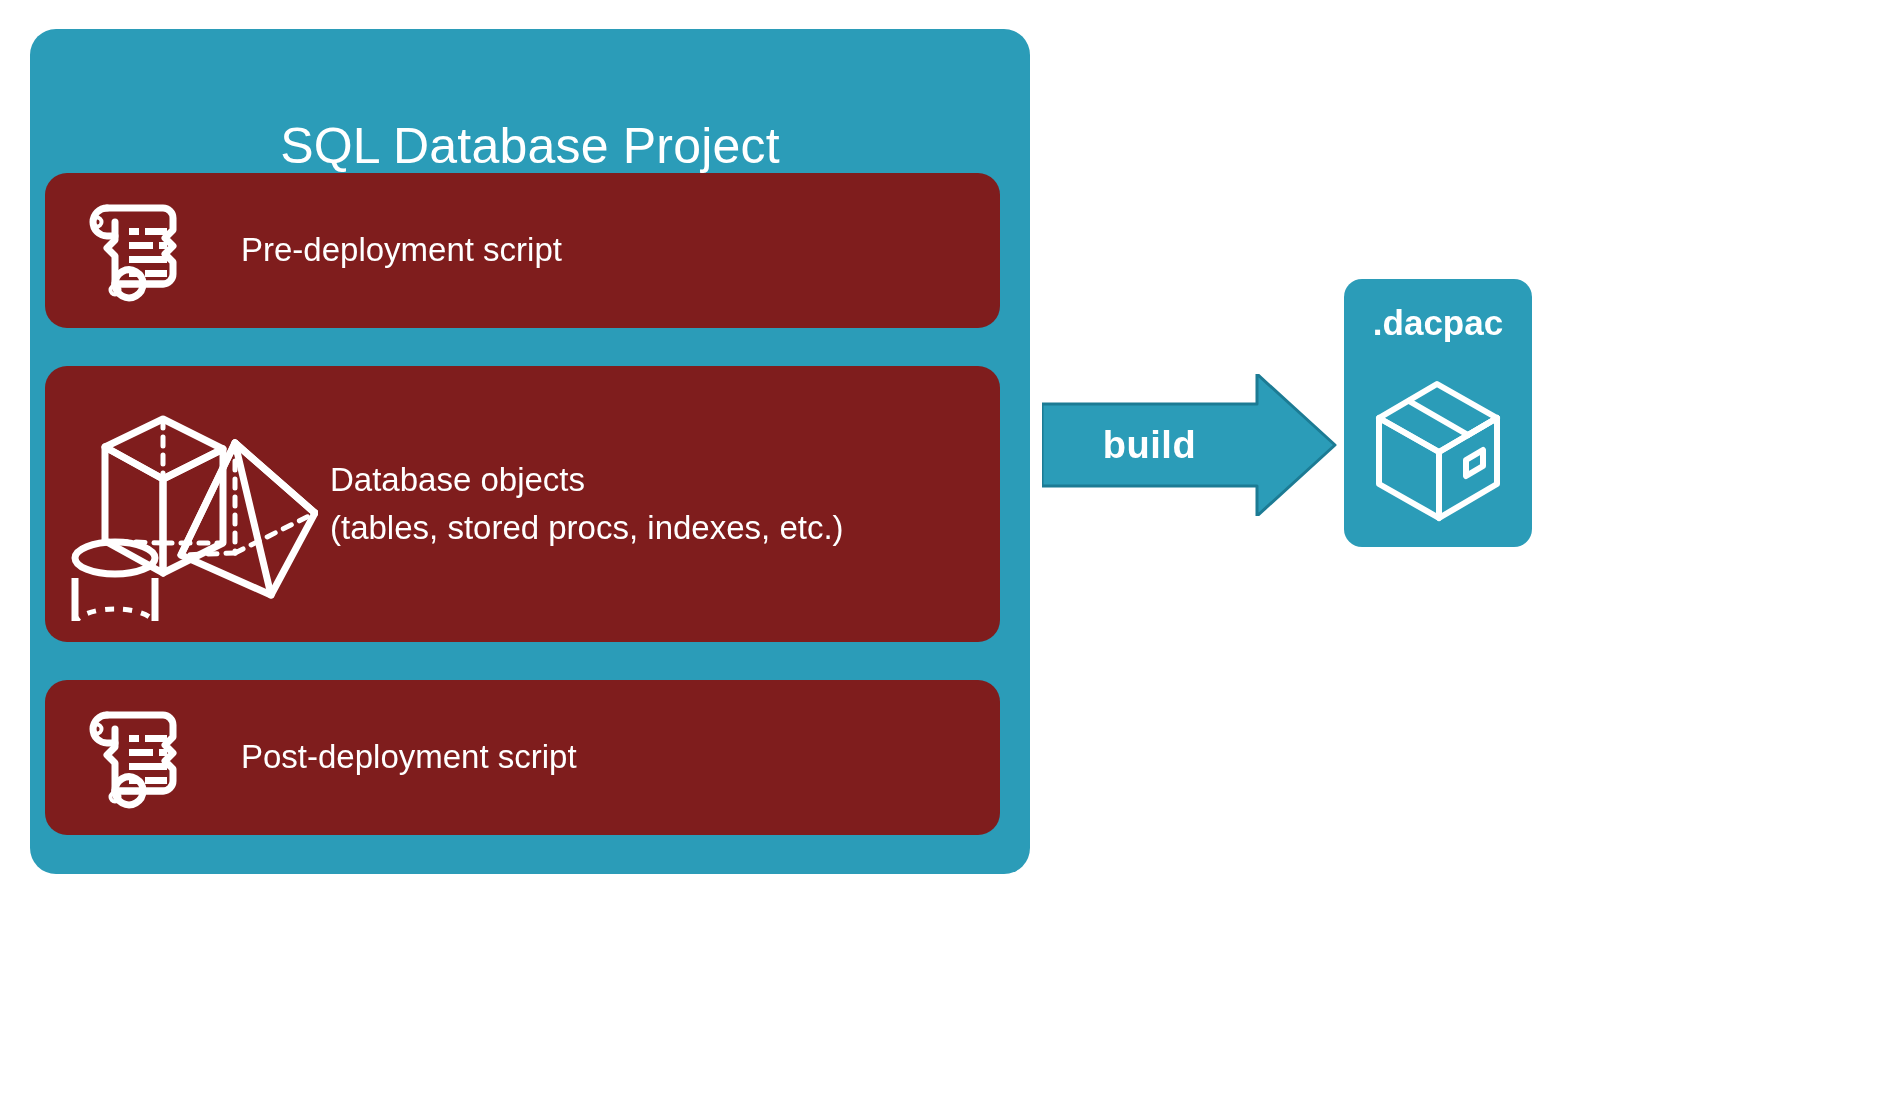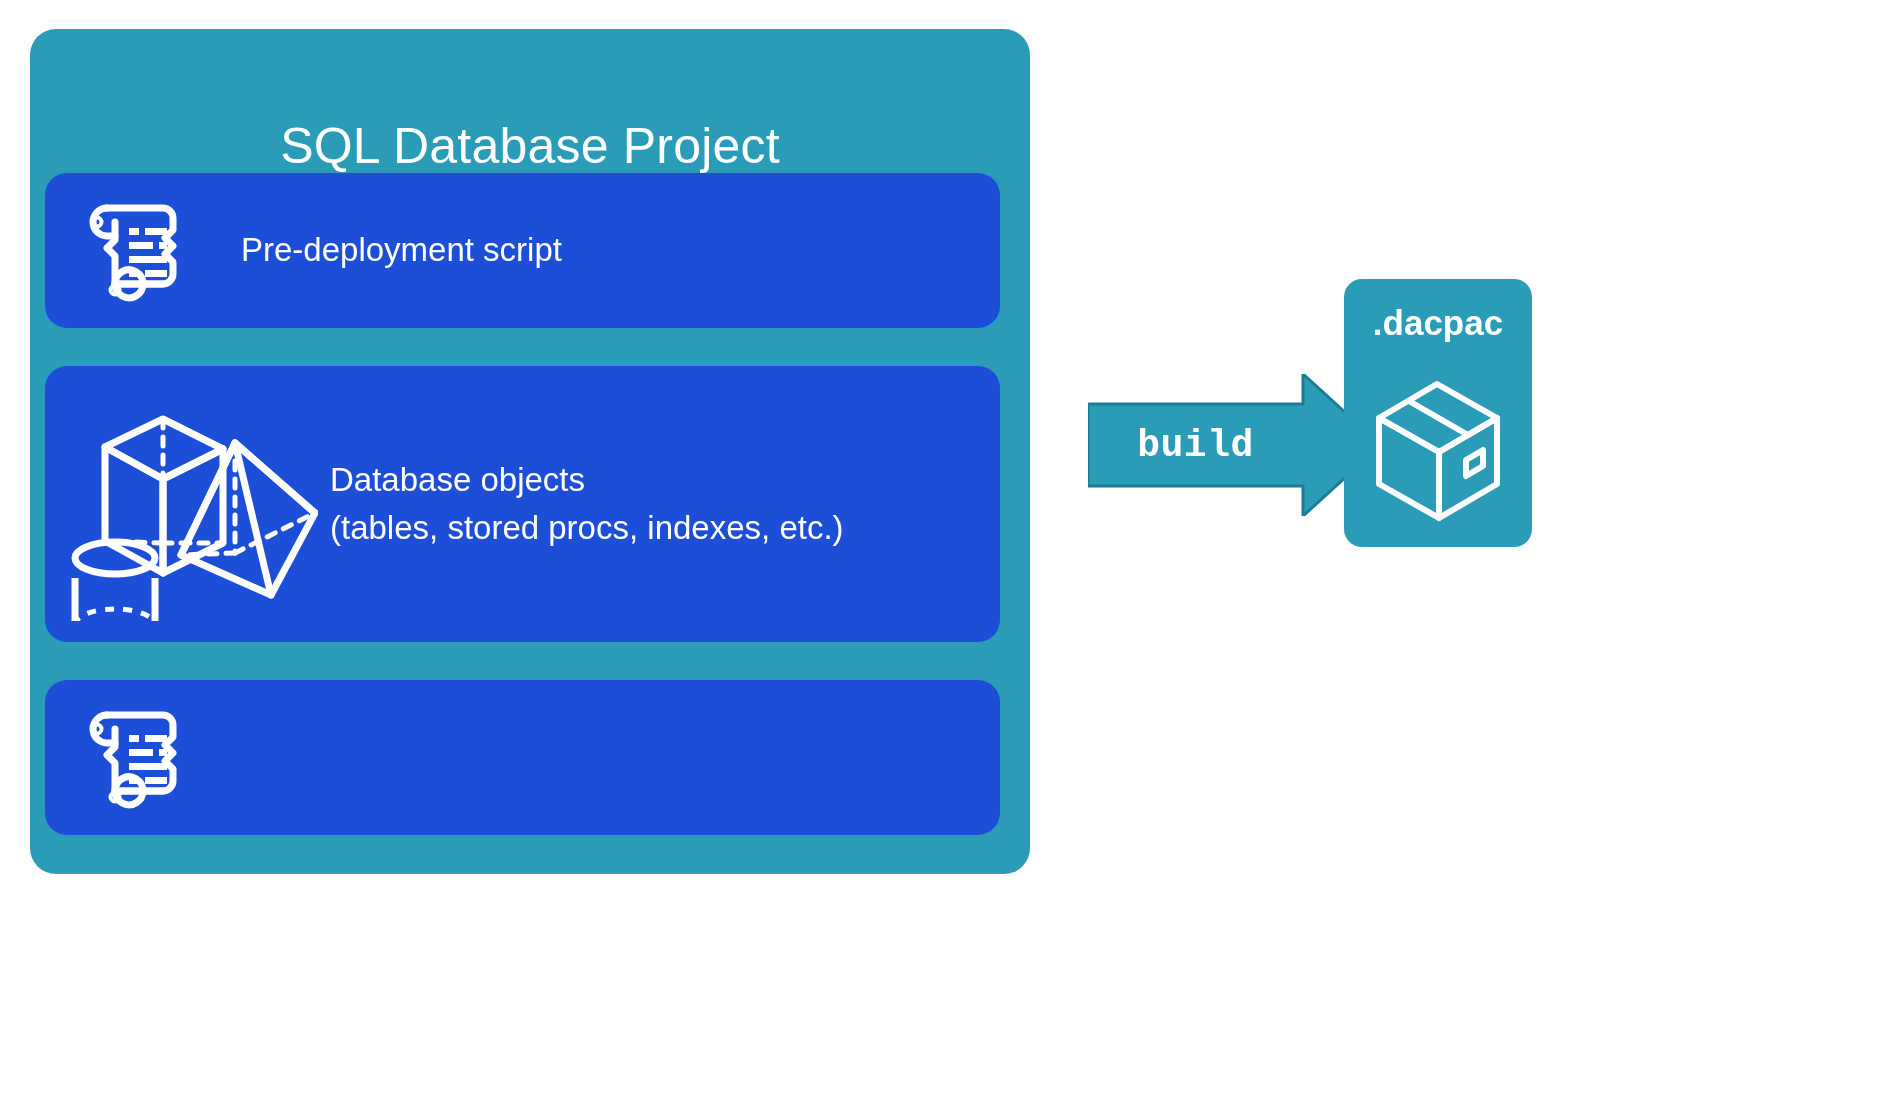--- a/index.html
+++ b/index.html
@@ -31,21 +31,21 @@
     line-height:1.1;
     white-space:nowrap;
     margin-top:48px;
   }
 
   
   .row{
     position:absolute;
     left:15px;
     width:955px;
-    background:#1d4ed8;
+    background:#7f1d1d;
     border-radius:22px;
     box-sizing:border-box;
   }
   .row-pre  { top:144px;  height:155px; }
   .row-obj  { top:337px;  height:276px;padding-left:20px; }
   .row-post { top:651px;  height:155px; }
 
   .row-label{
     position:absolute;
     color:#ffffff;
@@ -58,22 +58,22 @@
   .row-post .row-label{ left:196px; top:0; height:100%; display:flex; align-items:center; }
   .row-obj  .row-label{ left:285px; top:0; height:100%; display:flex; align-items:center; }
 
   .row-icon{ position:absolute; }
   .icon-scroll{ left:30px; top:50%; transform:translateY(-50%); }
   .icon-shapes{ left:18px; top:50%; transform:translateY(-50%); }
 
   
   .build-arrow{
     position:absolute;
-    left:1088px;top:374px;
-    width:295px;height:142px;font-family:Liberation Mono, monospace;
+    left:1042px;top:374px;
+    width:295px;height:142px;
   }
   .build-arrow .arrow-text{
     position:absolute;
     left:0;top:0;width:215px;height:142px;
     display:flex;align-items:center;justify-content:center;
     color:#ffffff;
     font-size:38px;
     font-weight:bold;
     letter-spacing:0.5px;
   }
@@ -197,20 +197,21 @@
           <circle cx="40" cy="96" r="4.5" stroke="#ffffff" stroke-width="4" fill="none"></circle>
           <rect x="54" y="34" width="10" height="7" fill="#ffffff"></rect>
           <rect x="70" y="34" width="22" height="7" fill="#ffffff"></rect>
           <rect x="54" y="48" width="24" height="7" fill="#ffffff"></rect>
           <rect x="84" y="48" width="8" height="7" fill="#ffffff"></rect>
           <rect x="54" y="62" width="38" height="7" fill="#ffffff"></rect>
           <rect x="54" y="76" width="10" height="7" fill="#ffffff"></rect>
           <rect x="70" y="76" width="22" height="7" fill="#ffffff"></rect>
         </svg>
       </span>
+      <span class="row-label">Post-deployment script</span>
     </div>
 
   </div>
 
   <div class="build-arrow">
     <svg width="295" height="142" viewBox="0 0 295 142">
       <polygon points="0,30 215,30 215,0 293,71 215,142 215,112 0,112" fill="#2b9cb8" stroke="#1c7b94" stroke-width="3" stroke-linejoin="round"></polygon>
     </svg>
     <span class="arrow-text">build</span>
   </div>

